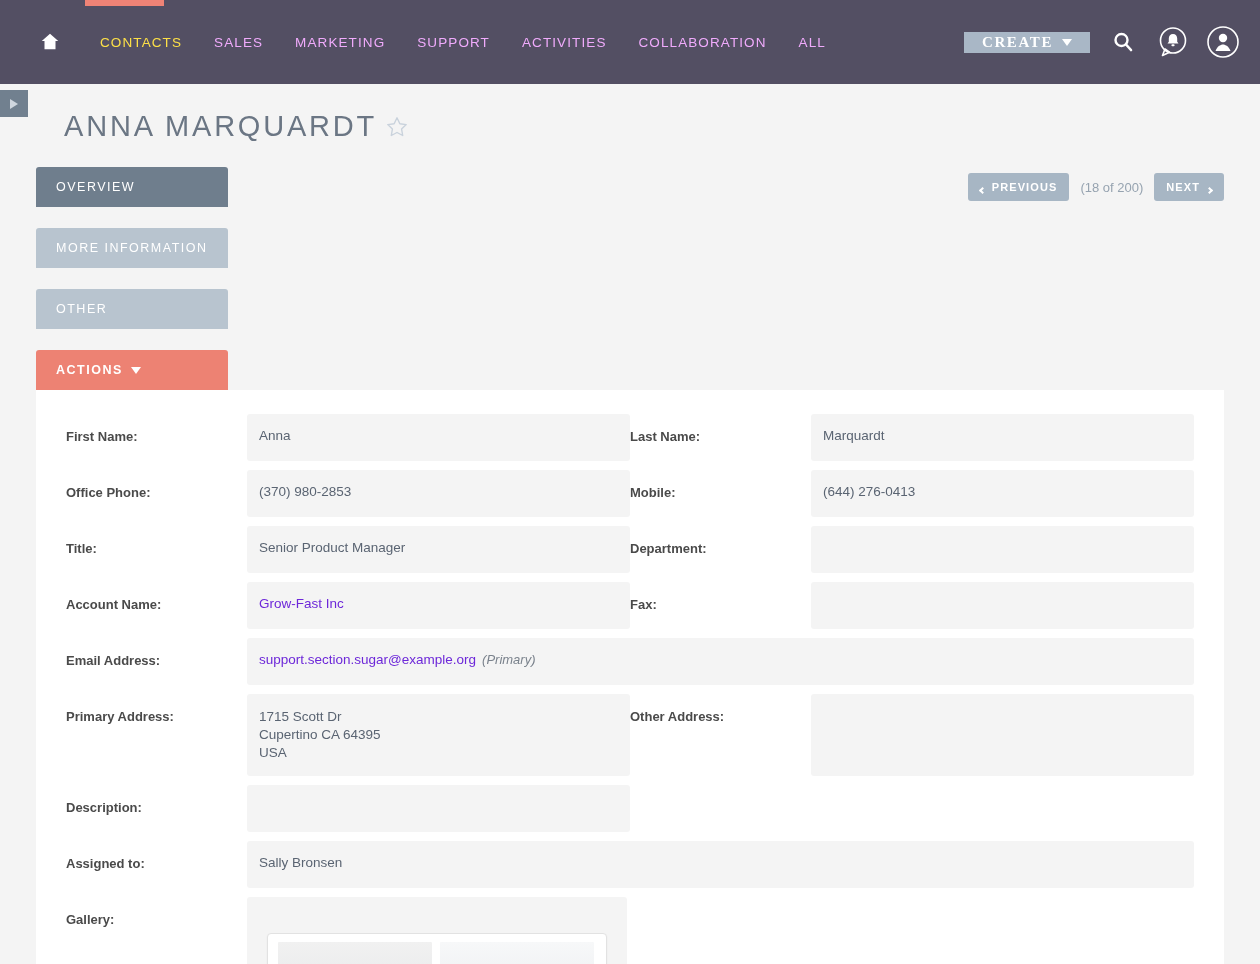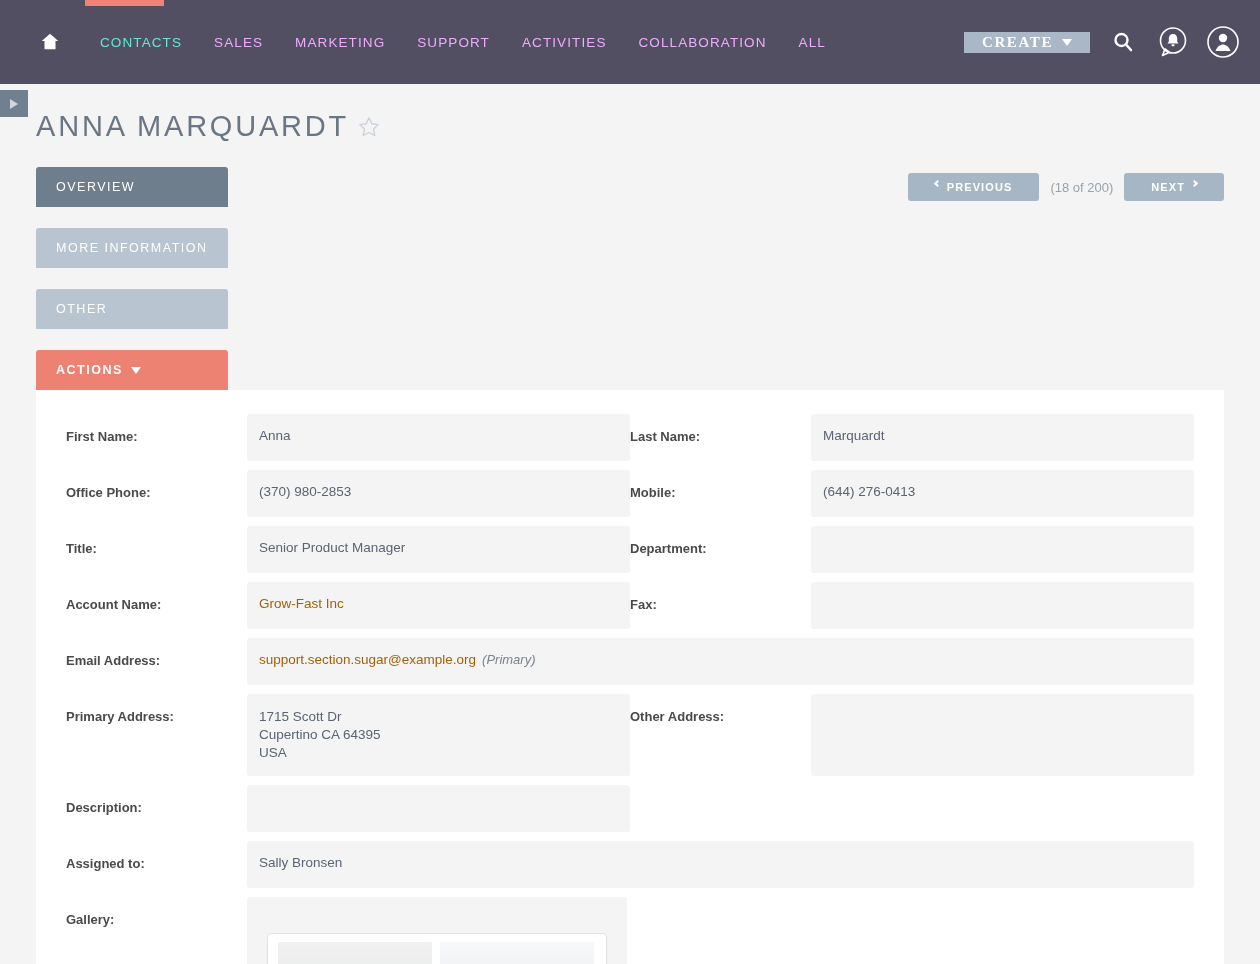--- a/index.html
+++ b/index.html
@@ -34,21 +34,21 @@
   .nav-links { display: flex; align-items: center; gap: 0; }
   .nav-link {
     color: #f0abfc;
     font-size: 13.5px;
     letter-spacing: 1.1px;
     text-decoration: none;
     padding: 0 16px;
     white-space: nowrap;
     cursor: pointer;
   }
-  .nav-link.active { color: #5eead4; }
+  .nav-link.active { color: #fde047; }
   .nav-right {
     margin-left: auto;
     display: flex;
     align-items: center;
     gap: 16px;
   }
   .create-btn {
     background: #a9b7c6;
     color: #ffffff;
     font-size: 15px;
@@ -91,20 +91,21 @@
     border-left: 8px solid #cfd6de;
   }
 
   
   .page-wrap { position: relative; padding: 0 36px; }
   .record-title {
     display: flex;
     align-items: center;
     gap: 8px;
     padding-top: 26px;
+    margin-left: 28px;
   }
   .record-title h1 {
     margin: 0;
     font-size: 29px;
     font-weight: 300;
     letter-spacing: 2.8px;
     color: #6b7684;
     text-transform: uppercase;
   }
   .star-icon { margin-top: 4px; cursor: pointer; }
@@ -142,25 +143,25 @@
     display: flex;
     align-items: center;
     gap: 11px;
   }
   .page-btn {
     background: #a7b6c4;
     color: #ffffff;
     font-size: 11px;
     font-weight: bold;
     letter-spacing: 1.1px;
-    padding: 8px 27px;
+    padding: 8px 12px;
     border-radius: 3px;
     border: none;
     display: flex;
-    align-items: flex-start;
+    align-items: flex-end;
     gap: 7px;
     cursor: pointer;
     font-family: "Liberation Sans", sans-serif;
   }
   .chev {
     display: inline-block;
     width: 5px; height: 5px;
     border-top: 2px solid #ffffff;
     border-right: 2px solid #ffffff;
   }
@@ -203,21 +204,21 @@
     background: #f4f4f4;
     border-radius: 3px;
     padding: 14px 12px;
     font-size: 13.5px;
     color: #5a6472;
     min-height: 47px;
   }
   .field-value.tall { min-height: 64px; }
   .field-value.empty { }
   .field-spacer { width: 50%; }
-  .link-text { color: #a16207; text-decoration: none; cursor: pointer; }
+  .link-text { color: #6d28d9; text-decoration: none; cursor: pointer; }
   .primary-tag {
     color: #7a828c;
     font-style: italic;
     font-size: 13px;
     margin-left: 6px;
   }
   .addr-line { line-height: 18px; }
 
   
   .gallery-box {

